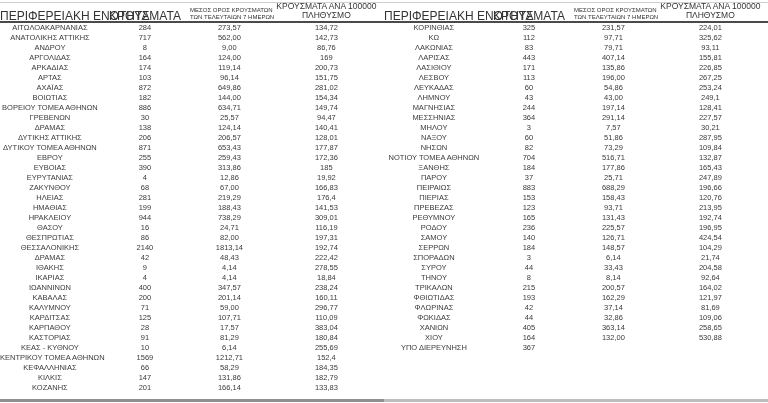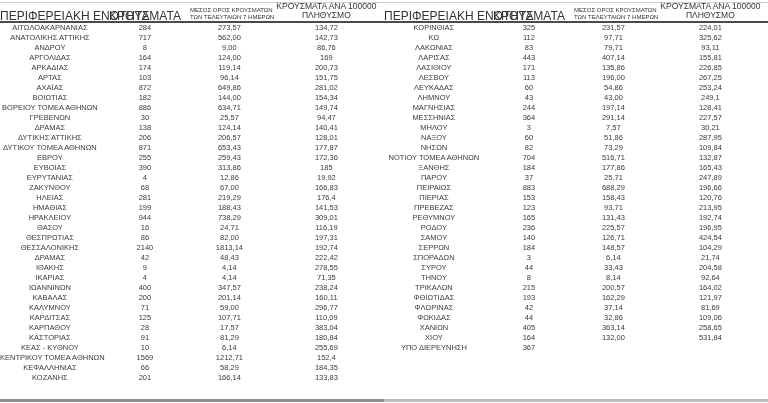--- a/index.html
+++ b/index.html
@@ -228,21 +228,21 @@
           <div class="trow">
             <div class="cell c0">ΙΘΑΚΗΣ</div>
             <div class="cell c1">9</div>
             <div class="cell c2">4,14</div>
             <div class="cell c3">278,55</div>
           </div>
           <div class="trow">
             <div class="cell c0">ΙΚΑΡΙΑΣ</div>
             <div class="cell c1">4</div>
             <div class="cell c2">4,14</div>
-            <div class="cell c3">71,35</div>
+            <div class="cell c3">18,84</div>
           </div>
           <div class="trow">
             <div class="cell c0">ΙΩΑΝΝΙΝΩΝ</div>
             <div class="cell c1">400</div>
             <div class="cell c2">347,57</div>
             <div class="cell c3">238,24</div>
           </div>
           <div class="trow">
             <div class="cell c0">ΚΑΒΑΛΑΣ</div>
             <div class="cell c1">200</div>
@@ -283,20 +283,26 @@
             <div class="cell c0">ΚΕΝΤΡΙΚΟΥ ΤΟΜΕΑ ΑΘΗΝΩΝ</div>
             <div class="cell c1">1569</div>
             <div class="cell c2">1212,71</div>
             <div class="cell c3">152,4</div>
           </div>
           <div class="trow">
             <div class="cell c0">ΚΕΦΑΛΛΗΝΙΑΣ</div>
             <div class="cell c1">66</div>
             <div class="cell c2">58,29</div>
             <div class="cell c3">184,35</div>
+          </div>
+          <div class="trow">
+            <div class="cell c0">ΚΙΛΚΙΣ</div>
+            <div class="cell c1">147</div>
+            <div class="cell c2">131,86</div>
+            <div class="cell c3">182,79</div>
           </div>
           <div class="trow">
             <div class="cell c0">ΚΟΖΑΝΗΣ</div>
             <div class="cell c1">201</div>
             <div class="cell c2">166,14</div>
             <div class="cell c3">133,83</div>
           </div>
         </div>
     </section>
 
@@ -497,21 +503,21 @@
           <div class="trow">
             <div class="cell c0">ΧΑΝΙΩΝ</div>
             <div class="cell c1">405</div>
             <div class="cell c2">363,14</div>
             <div class="cell c3">258,65</div>
           </div>
           <div class="trow">
             <div class="cell c0">ΧΙΟΥ</div>
             <div class="cell c1">164</div>
             <div class="cell c2">132,00</div>
-            <div class="cell c3">531,84</div>
+            <div class="cell c3">530,88</div>
           </div>
           <div class="trow">
             <div class="cell c0">ΥΠΟ ΔΙΕΡΕΥΝΗΣΗ</div>
             <div class="cell c1">367</div>
             <div class="cell c2"></div>
             <div class="cell c3"></div>
           </div>
         </div>
     </section>
 

